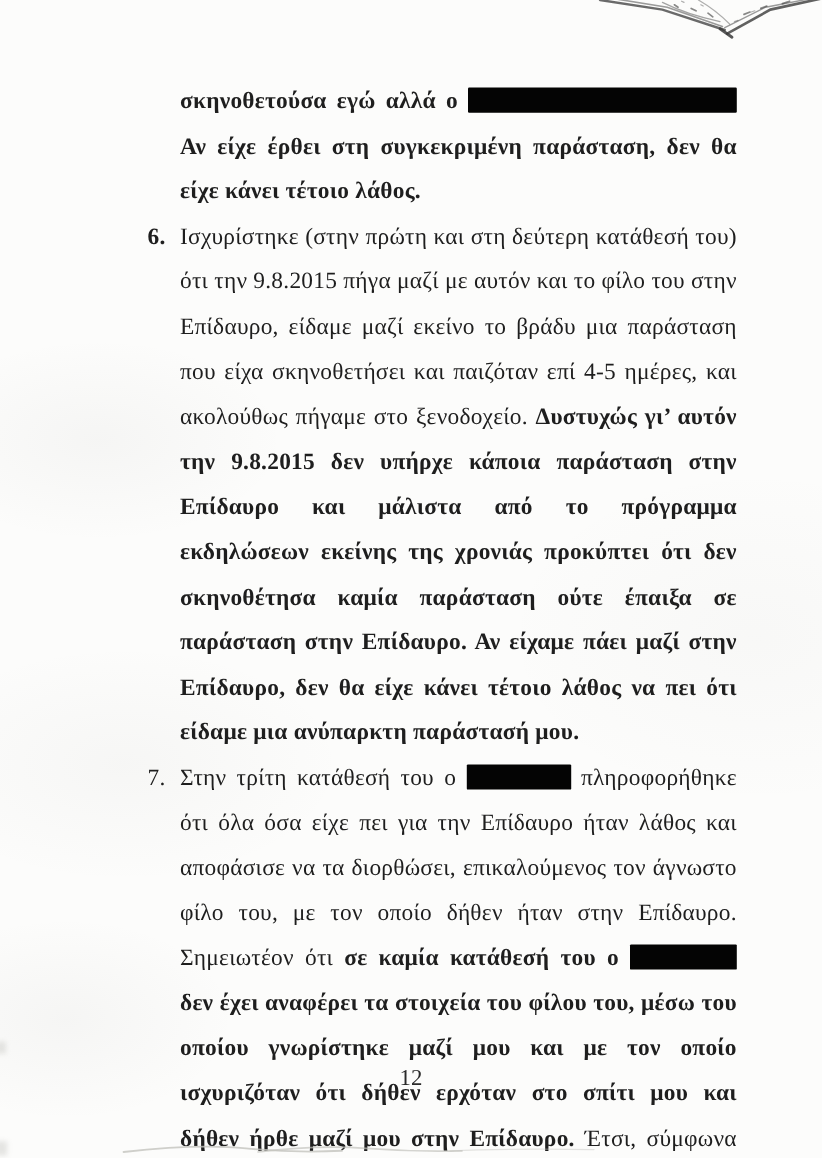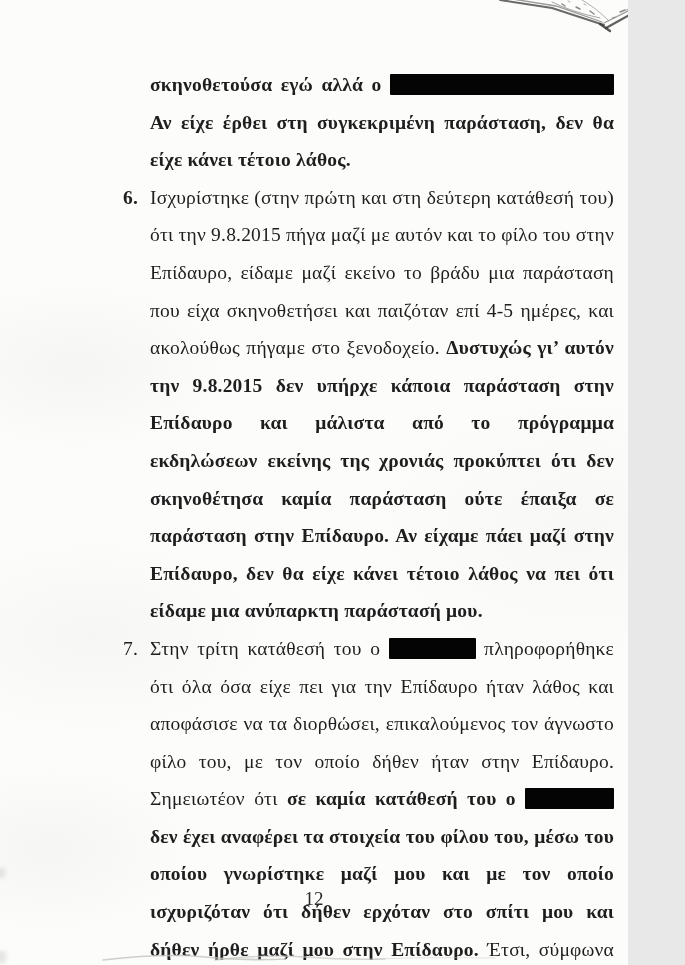--- a/index.html
+++ b/index.html
@@ -3,21 +3,21 @@
 <meta charset="utf-8">
 <style>
   html, body { margin: 0; padding: 0; }
   body {
     width: 685px; height: 965px;
     font-family: "Liberation Serif", "DejaVu Serif", serif;
     background: #e8e8e8;
   }
   .page {
     position: relative;
-    width: 628px; height: 965px;
+    width: 685px; height: 965px;
     background: #fcfcfb;
     overflow: hidden;
     color: #1e1e1e;
   }
   
   .page::before {
     content: "";
     position: absolute; inset: 0;
     background:
       radial-gradient(ellipse 220px 120px at 12% 38%, rgba(120,120,115,0.05), transparent 70%),

